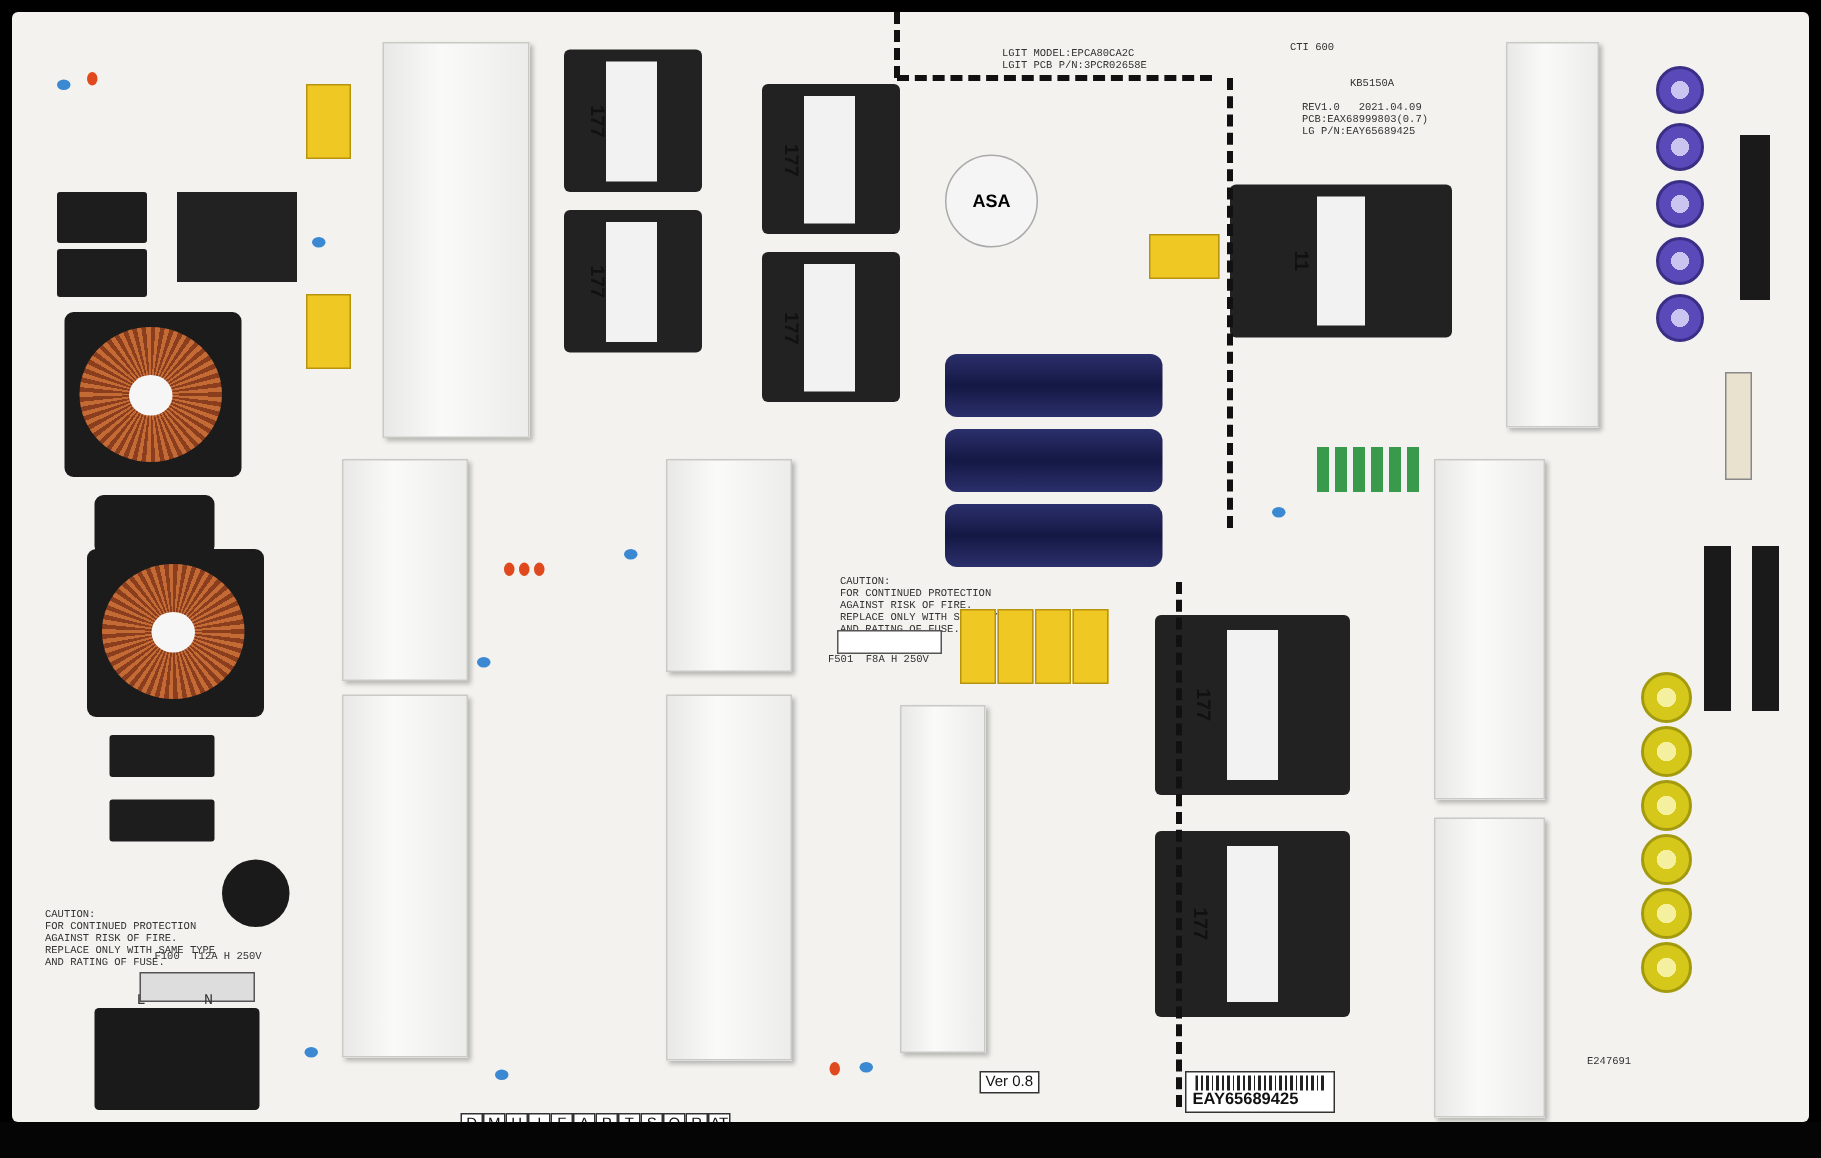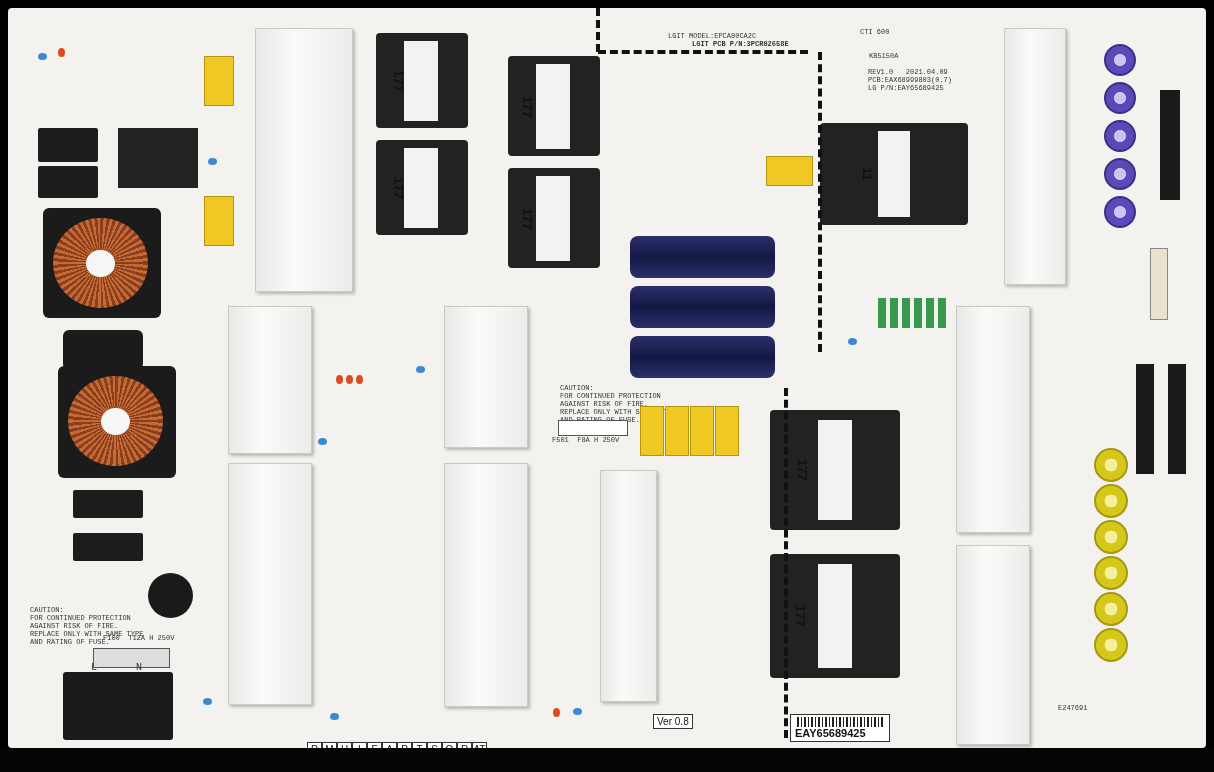--- a/index.html
+++ b/index.html
@@ -74,21 +74,22 @@
     <div class="label" style="left:28px;top:8px;width:34px;height:80px;line-height:80px;writing-mode:vertical-rl;">177</div>
   </div>
   <div class="xfmr" style="left:500px;top:48px;width:92px;height:100px;">
     <div class="label" style="left:28px;top:8px;width:34px;height:85px;line-height:85px;writing-mode:vertical-rl;">177</div>
   </div>
   <div class="xfmr" style="left:500px;top:160px;width:92px;height:100px;">
     <div class="label" style="left:28px;top:8px;width:34px;height:85px;line-height:85px;writing-mode:vertical-rl;">177</div>
   </div>
 
   <div class="silk" style="left:660px;top:24px;">LGIT MODEL:EPCA80CA2C</div>
-  <div class="silk" style="left:684px;top:32px;font-weight:bold;">LGIT PCB P/N:3PCR02658E</div>
+  <div class="silk" style="left:660px;top:32px;">LGIT PCB P/N:3PCR02658E</div>
+  <div class="abs" style="left:622px;top:95px;width:60px;height:60px;border-radius:50%;background:#f5f5f5;border:1px solid #aaa;font-size:12px;text-align:center;line-height:60px;font-weight:bold;">ASA</div>
 
   <div class="cap-blue" style="left:622px;top:228px;width:145px;height:42px;"></div>
   <div class="cap-blue" style="left:622px;top:278px;width:145px;height:42px;"></div>
   <div class="cap-blue" style="left:622px;top:328px;width:145px;height:42px;"></div>
 
   <div class="silk" style="left:552px;top:376px;">CAUTION:
 FOR CONTINUED PROTECTION
 AGAINST RISK OF FIRE.
 REPLACE ONLY WITH SAME TYPE
 AND RATING OF FUSE.</div>
@@ -107,21 +108,21 @@
     <div class="label" style="left:48px;top:10px;width:34px;height:100px;line-height:100px;writing-mode:vertical-rl;">177</div>
   </div>
   <div class="xfmr" style="left:762px;top:546px;width:130px;height:124px;">
     <div class="label" style="left:48px;top:10px;width:34px;height:104px;line-height:104px;writing-mode:vertical-rl;">177</div>
   </div>
 
   <div class="silk" style="left:860px;top:60px;">REV1.0   2021.04.09</div>
   <div class="silk" style="left:860px;top:68px;">PCB:EAX68999803(0.7)</div>
   <div class="silk" style="left:860px;top:76px;">LG P/N:EAY65689425</div>
   <div class="silk" style="left:852px;top:20px;">CTI 600</div>
-  <div class="silk" style="left:821px;top:44px;padding-left:40px;">KB5150A</div>
+  <div class="silk" style="left:852px;top:44px;padding-left:40px;">KB5150A</div>
 
   <div class="cap-purple" style="left:1096px;top:36px;width:28px;height:28px;"></div>
   <div class="cap-purple" style="left:1096px;top:74px;width:28px;height:28px;"></div>
   <div class="cap-purple" style="left:1096px;top:112px;width:28px;height:28px;"></div>
   <div class="cap-purple" style="left:1096px;top:150px;width:28px;height:28px;"></div>
   <div class="cap-purple" style="left:1096px;top:188px;width:28px;height:28px;"></div>
 
   <div class="cap-yellow" style="left:1086px;top:440px;width:30px;height:30px;"></div>
   <div class="cap-yellow" style="left:1086px;top:476px;width:30px;height:30px;"></div>
   <div class="cap-yellow" style="left:1086px;top:512px;width:30px;height:30px;"></div>

